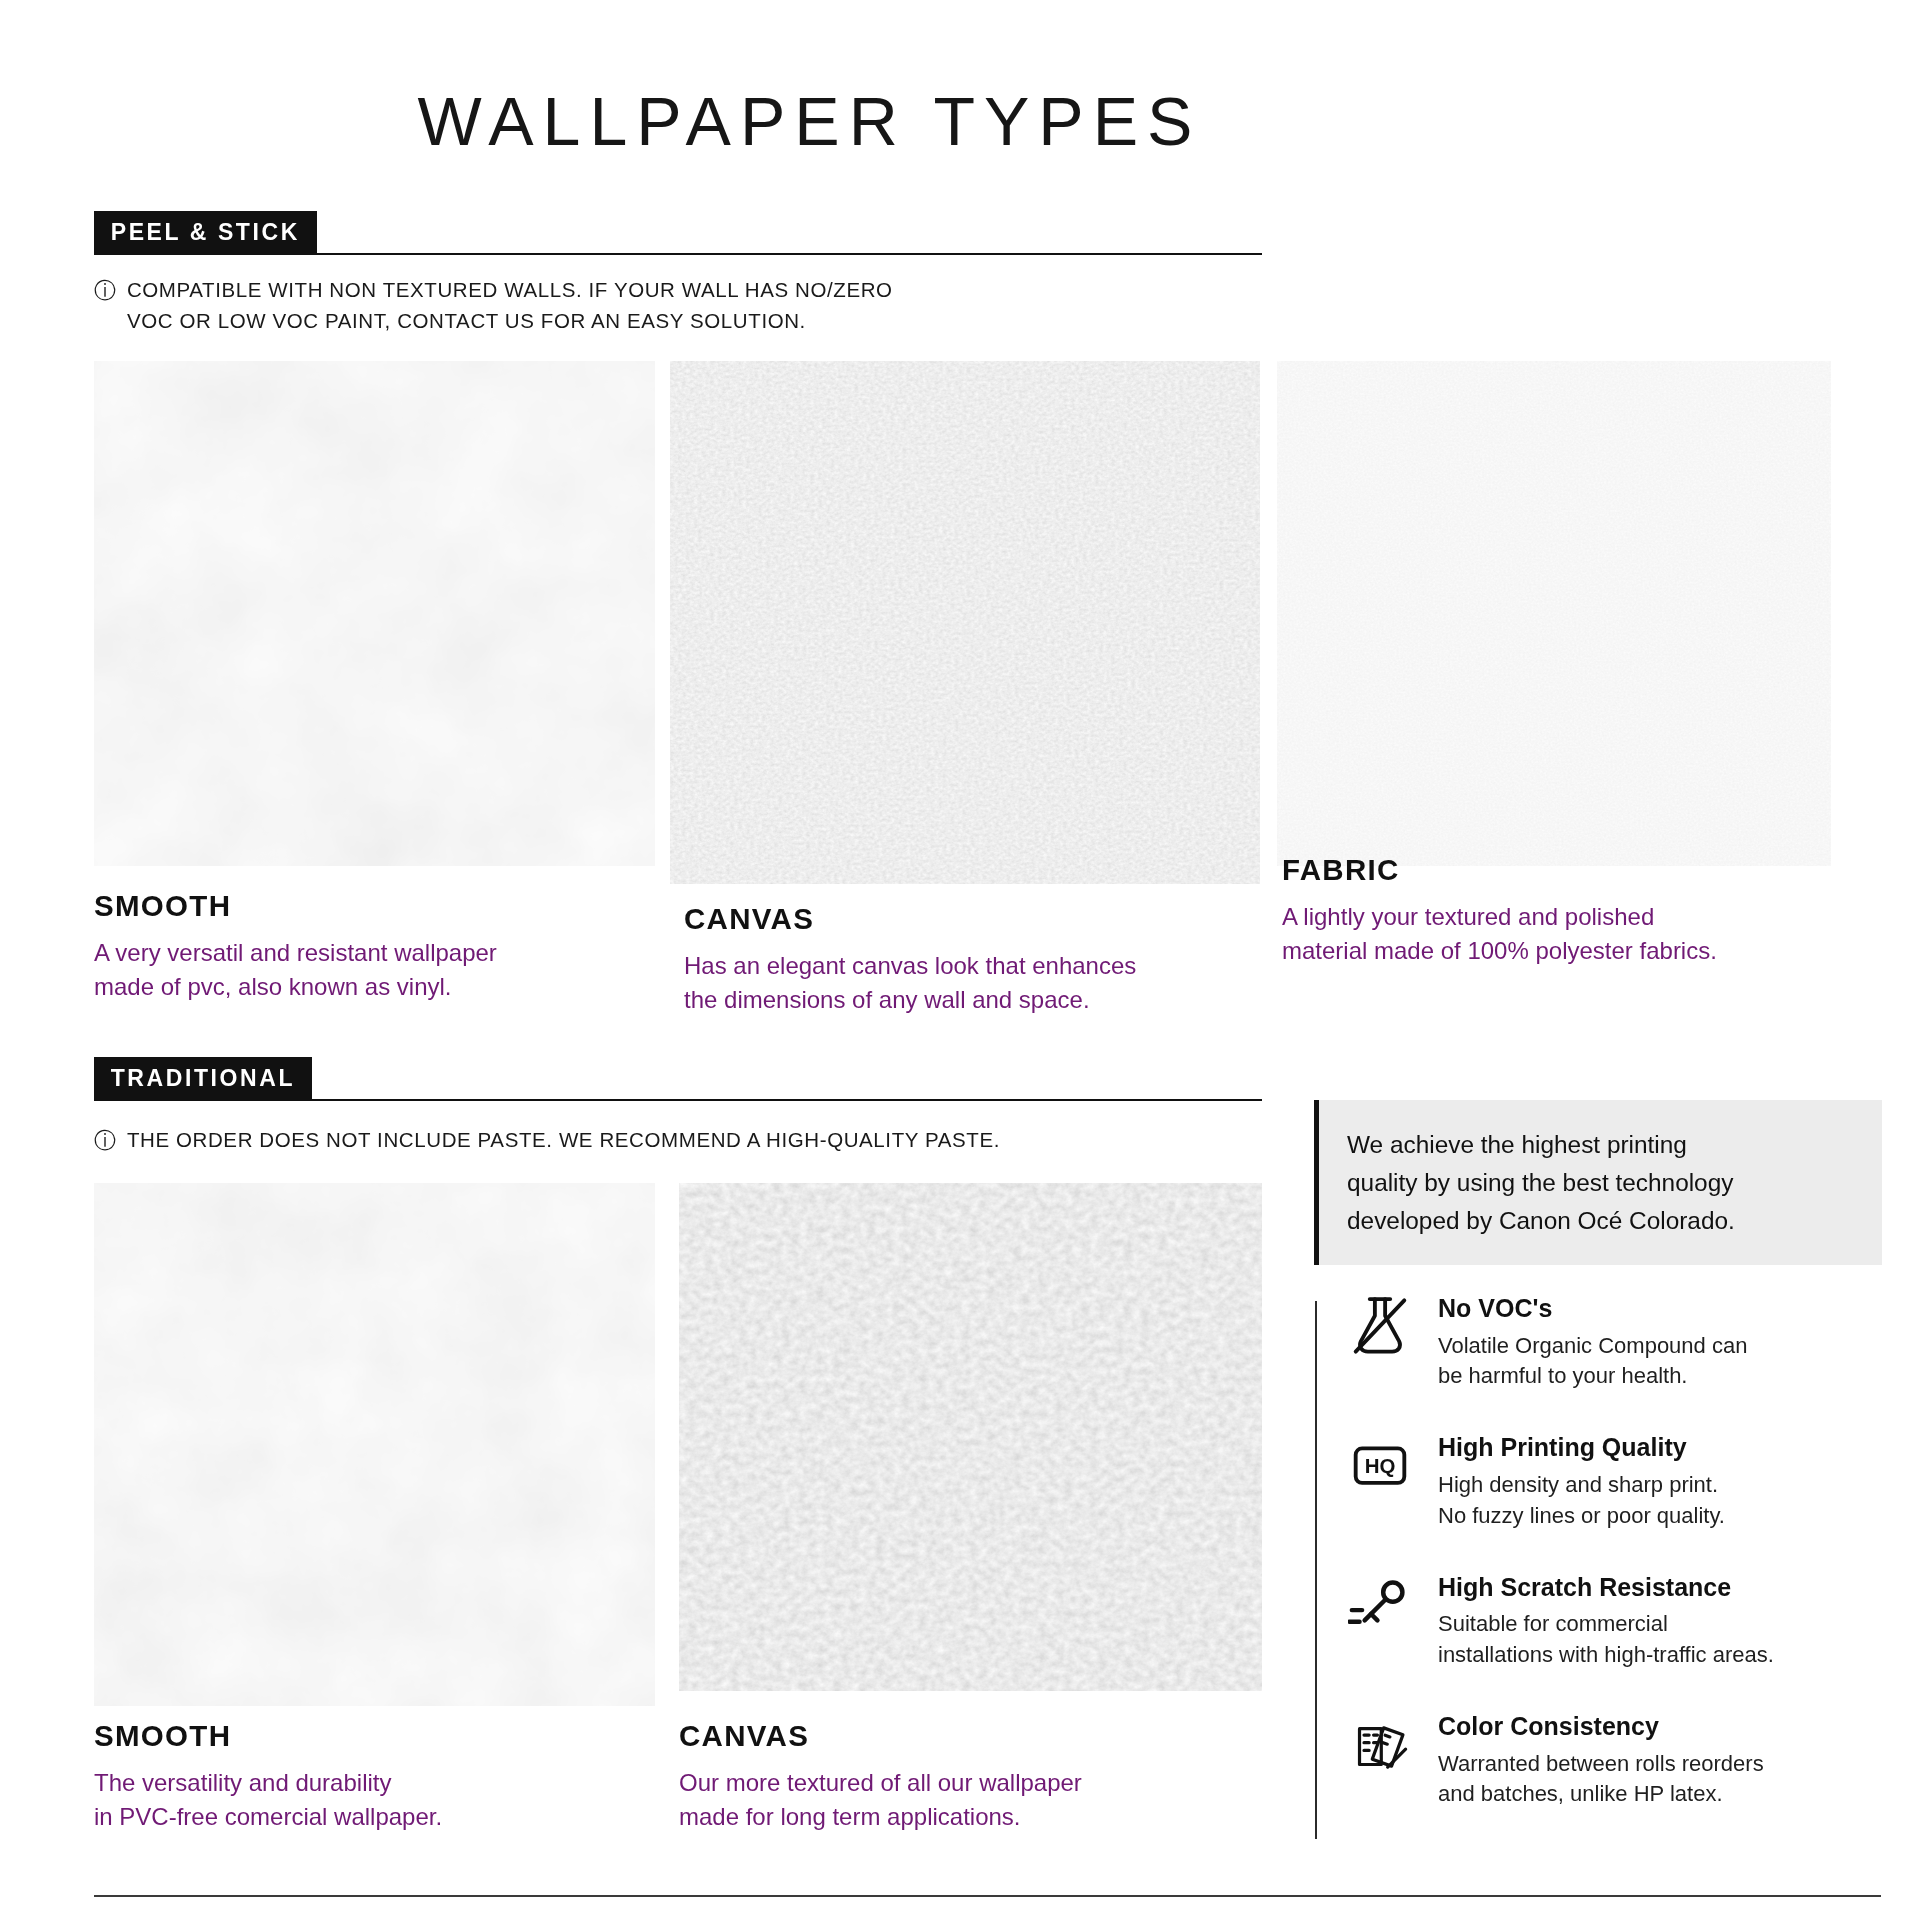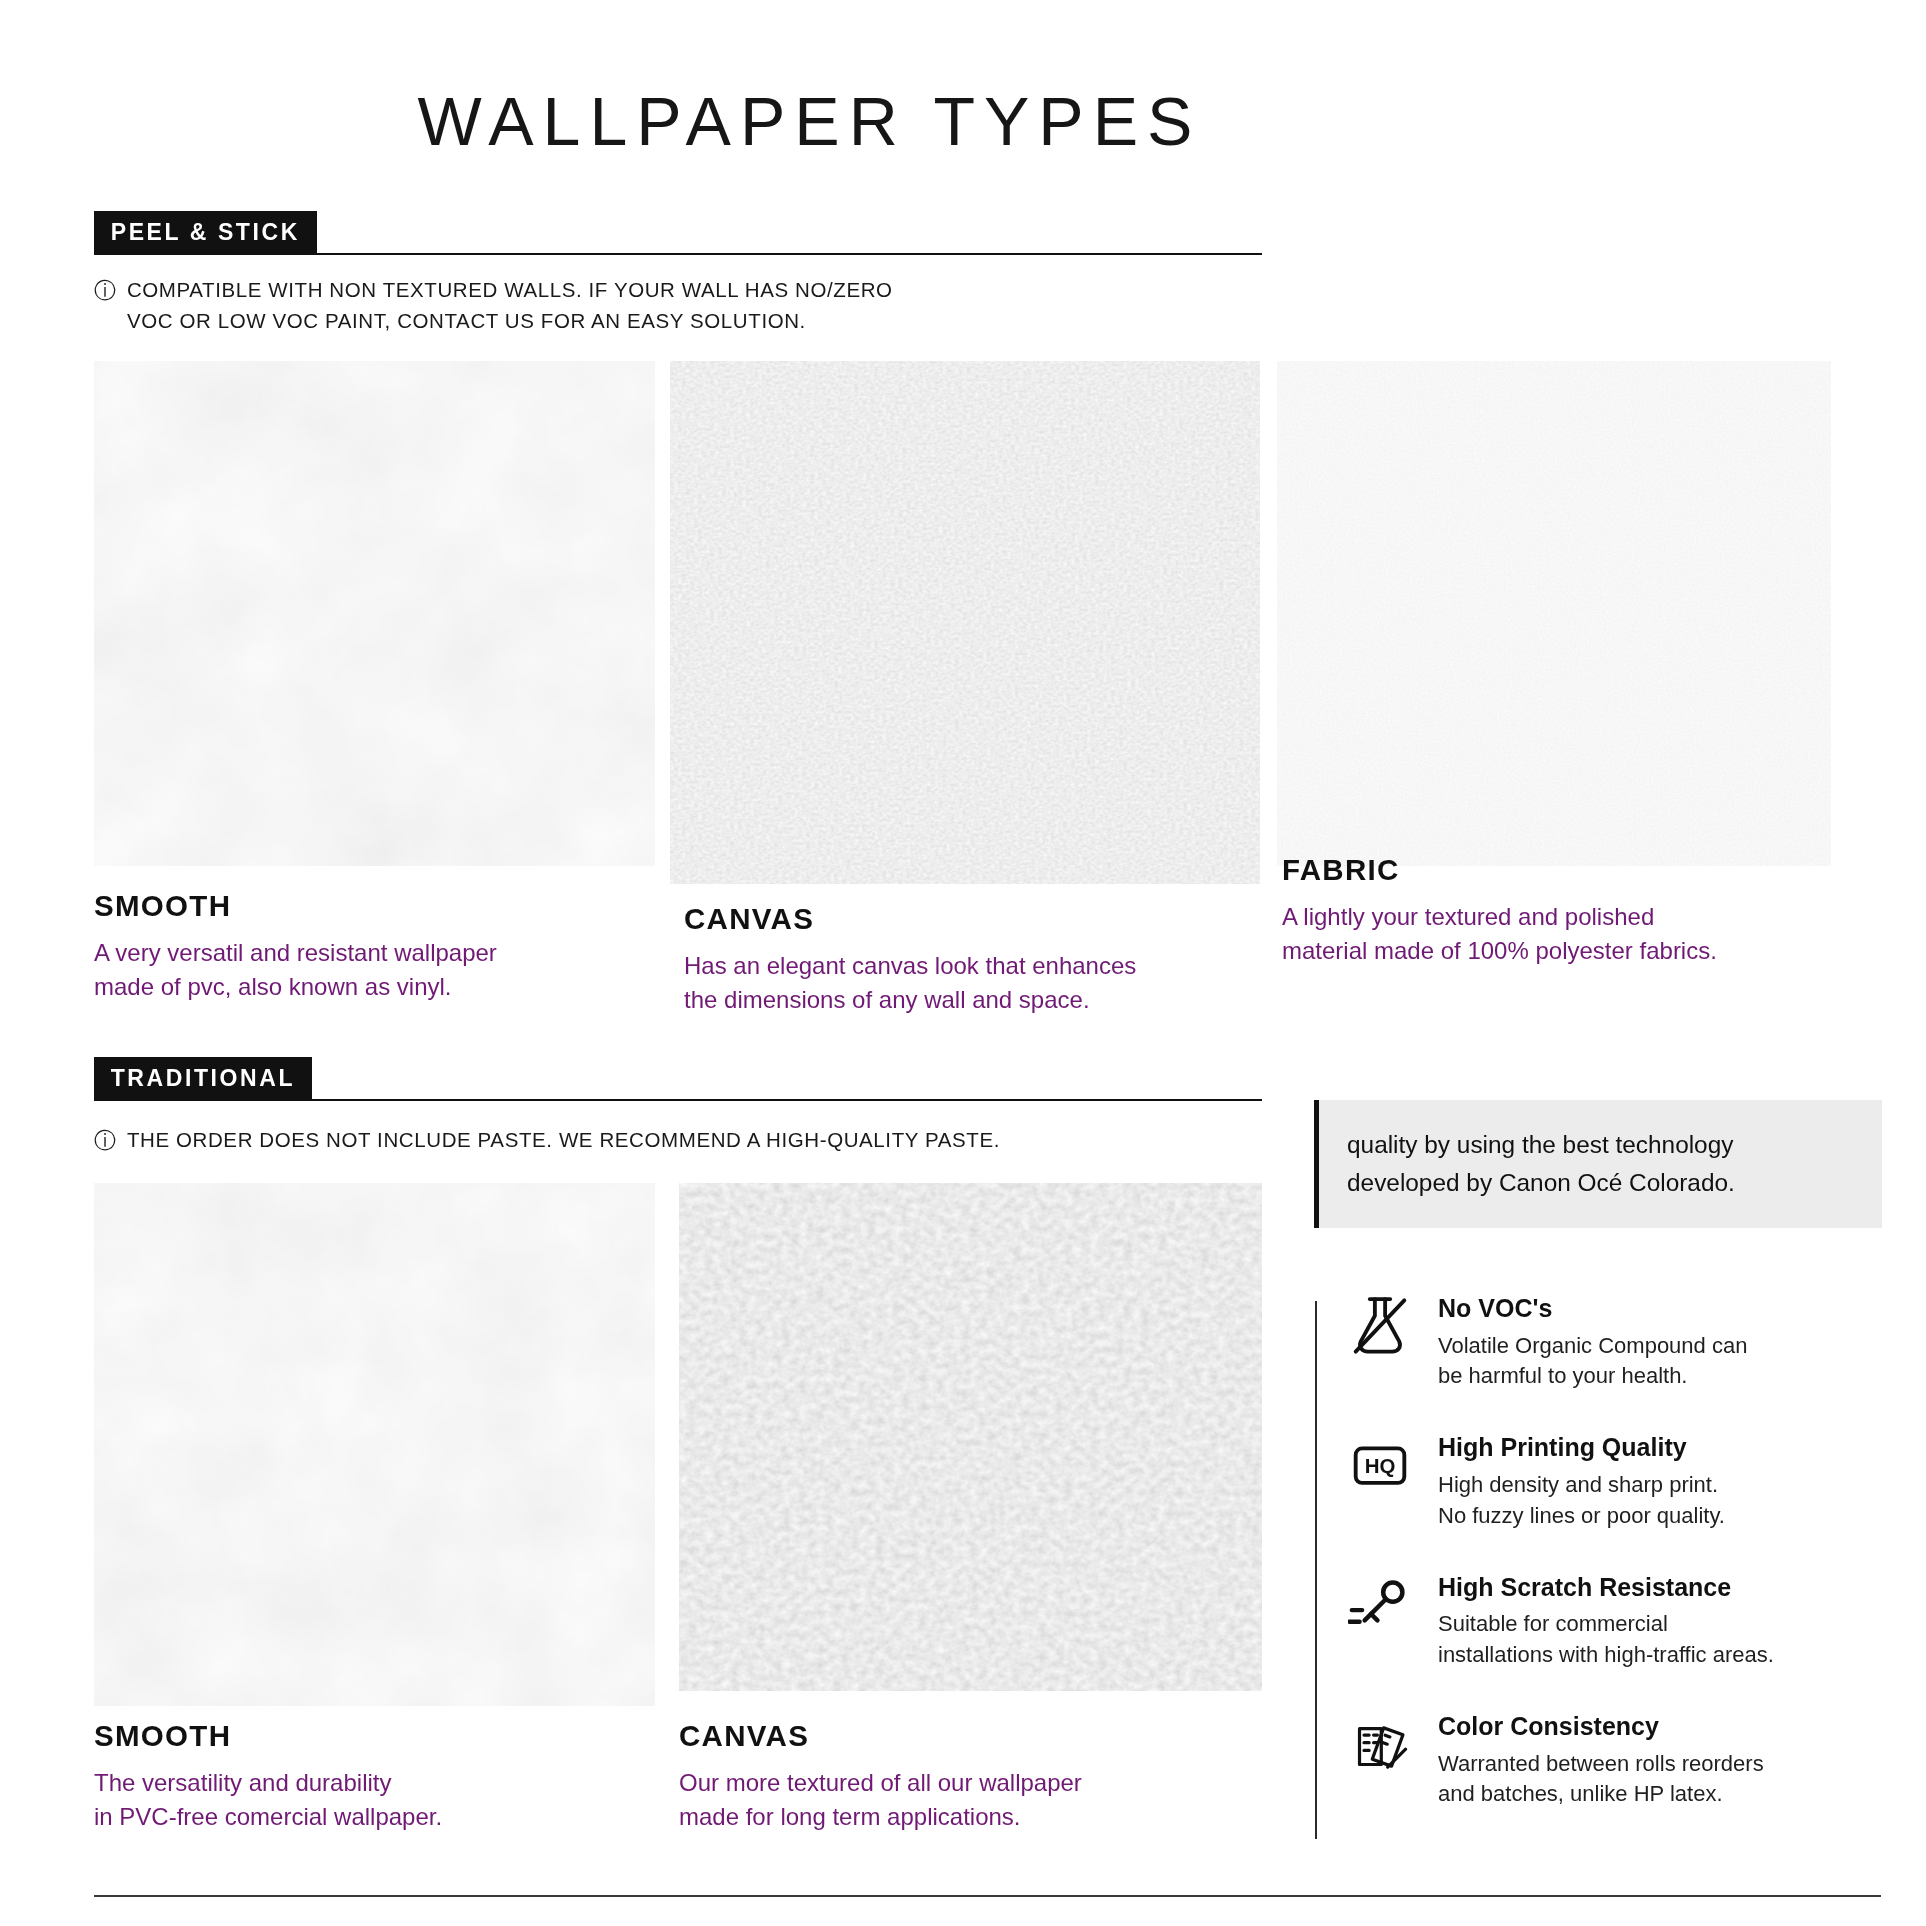--- a/index.html
+++ b/index.html
@@ -199,20 +199,21 @@
   </div>
   <div class="caption cap5">
     <h3>CANVAS</h3>
     <div class="desc">
       <div>Our more textured of all our wallpaper</div>
       <div>made for long term applications.</div>
     </div>
   </div>
 
   <div class="quality-box">
+    <div>We achieve the highest printing</div>
     <div>quality by using the best technology</div>
     <div>developed by Canon Océ Colorado.</div>
   </div>
 
   <div class="features-rule"></div>
   <div class="features">
 
     <div class="feature">
       <span class="ficon">
         <svg viewBox="0 0 100 100">

